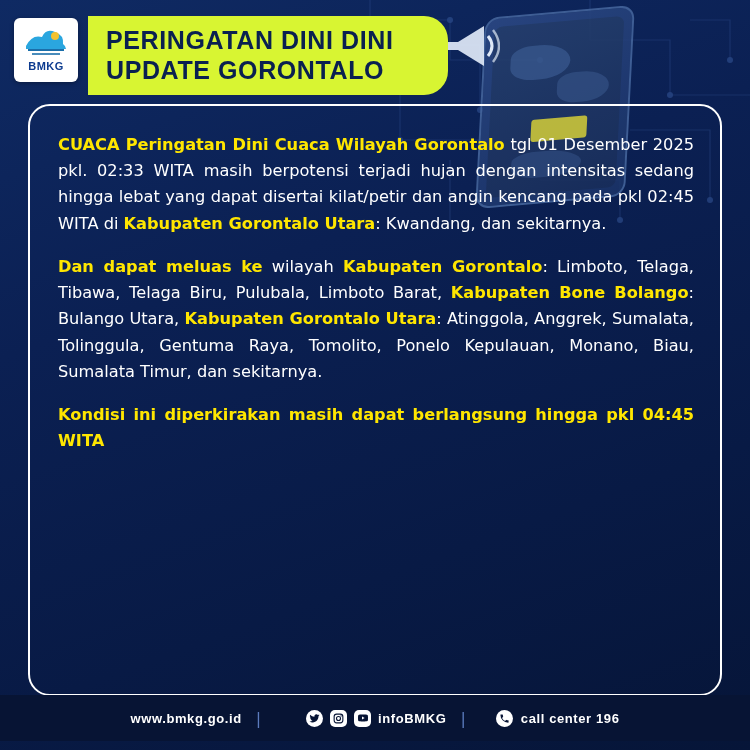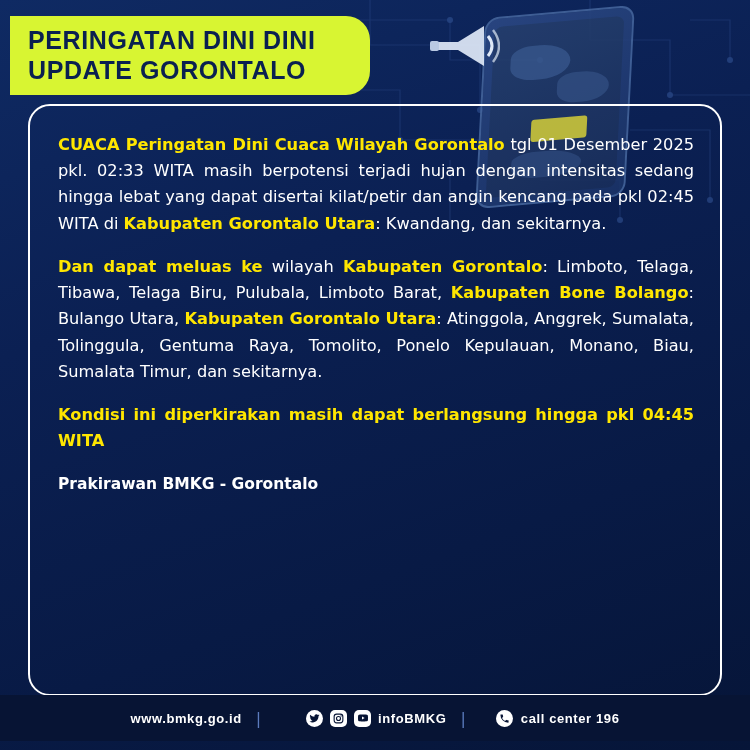--- a/index.html
+++ b/index.html
@@ -226,20 +226,29 @@
   </div>
 
   <svg class="megaphone" viewBox="0 0 70 52">
     <path d="M6 22 L28 22 L54 6 L54 46 L28 30 L6 30 Z" fill="#dfe9f7" opacity=".92"></path>
     <rect x="0" y="21" width="9" height="10" rx="2" fill="#b9c9e3"></rect>
     <path d="M58 16 q8 10 0 20" stroke="#dfe9f7" stroke-width="3" fill="none"></path>
     <path d="M63 10 q12 16 0 32" stroke="#dfe9f7" stroke-width="2.4" fill="none" opacity=".7"></path>
   </svg>
 
   <div class="header">
+    <div class="logo-box">
+      <svg class="logo-emblem" viewBox="0 0 44 30">
+        <path d="M2 18 q6 -12 16 -9 q4 -9 13 -5 q9 3 8 12 q3 2 3 5 H2 Z" fill="#2aa6df"></path>
+        <path d="M4 22 H40" stroke="#1b6faa" stroke-width="2"></path>
+        <path d="M8 26 H36" stroke="#1b6faa" stroke-width="1.6"></path>
+        <circle cx="31" cy="8" r="4" fill="#f2c230"></circle>
+      </svg>
+      <div class="logo-text">BMKG</div>
+    </div>
     <div class="title-plate">
       <div class="line">PERINGATAN DINI DINI</div>
       <div class="line">UPDATE GORONTALO</div>
     </div>
   </div>
 
   <div class="card">
     <div class="body-text">
 
       <p>
@@ -247,21 +256,20 @@
       </p>
 
       <p>
         <span class="hl">Dan dapat meluas ke</span><span class="normal"> wilayah </span><span class="hl">Kabupaten Gorontalo</span><span class="normal">: Limboto, Telaga, Tibawa, Telaga Biru, Pulubala, Limboto Barat, </span><span class="hl">Kabupaten Bone Bolango</span><span class="normal">: Bulango Utara, </span><span class="hl">Kabupaten Gorontalo Utara</span><span class="normal">: Atinggola, Anggrek, Sumalata, Tolinggula, Gentuma Raya, Tomolito, Ponelo Kepulauan, Monano, Biau, Sumalata Timur, dan sekitarnya.</span>
       </p>
 
       <p>
         <span class="hl">Kondisi ini diperkirakan masih dapat berlangsung hingga pkl 04:45 WITA</span>
       </p>
 
-      <p class="sign">Prakirawan BMKG - Gorontalo</p>
     </div>
   </div>
 
   <div class="footer">
     <span class="footer-text">www.bmkg.go.id</span>
     <span class="sep">|</span>
     <span class="soc">
       <span class="soc-ic">
         <svg width="11" height="11" viewBox="0 0 24 24">
             <path fill="#071434" d="M23 4.9a9 9 0 0 1-2.6.7 4.5 4.5 0 0 0 2-2.5 9 9 0 0 1-2.9 1.1 4.5 4.5 0 0 0-7.7 4.1A12.8 12.8 0 0 1 2.5 3.6a4.5 4.5 0 0 0 1.4 6 4.4 4.4 0 0 1-2-.6 4.5 4.5 0 0 0 3.6 4.4 4.5 4.5 0 0 1-2 .1 4.5 4.5 0 0 0 4.2 3.1A9 9 0 0 1 1 18.5a12.7 12.7 0 0 0 6.9 2c8.3 0 12.8-6.9 12.8-12.8v-.6A9 9 0 0 0 23 4.9z"></path>

